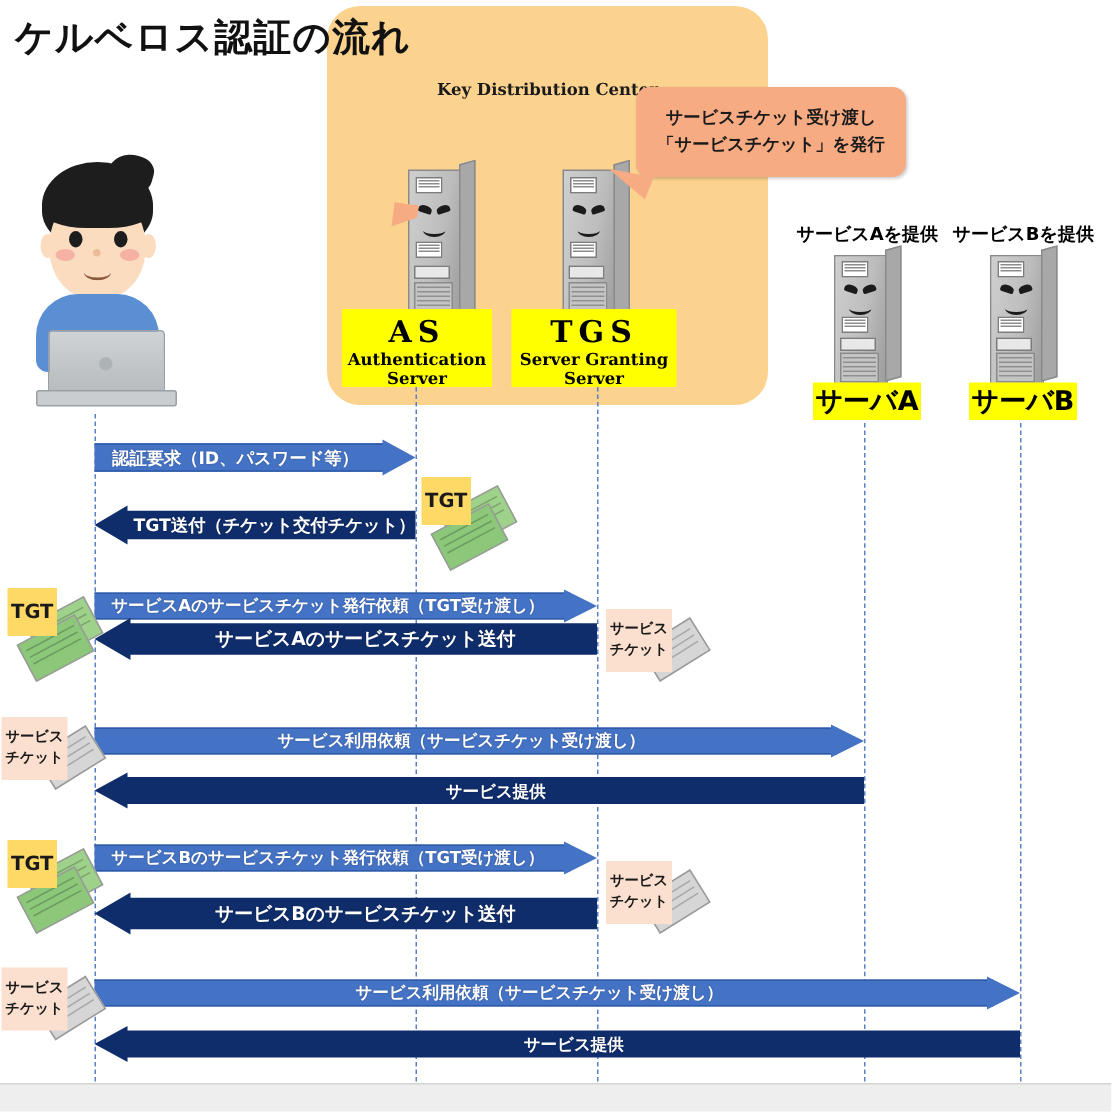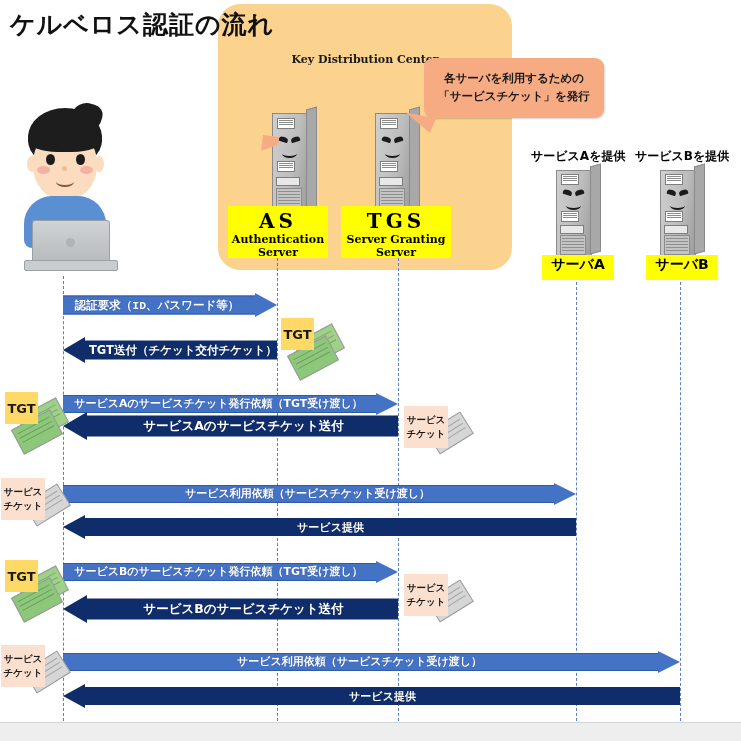--- a/index.html
+++ b/index.html
@@ -40,21 +40,21 @@
   .eye.l{transform:rotate(18deg);} .eye.r{transform:rotate(-18deg);}
   .mouth{position:absolute;width:15px;height:7px;border-bottom:2px solid #1b1b1b;
          border-radius:0 0 50% 50%;}
 
   
   .plate{position:absolute;background:#ffff00;text-align:center;}
   .plate .big{font-family:"DejaVu Serif","Liberation Serif",serif;
               font-weight:bold;font-size:20px;letter-spacing:4px;color:#000;line-height:1.15;}
   .plate .small{font-family:"DejaVu Serif","Liberation Serif",serif;
                 font-weight:bold;font-size:11px;color:#000;line-height:1.2;}
-  .plate .jp{font-weight:bold;font-size:14px;color:#000;line-height:1.4;}
+  .plate .jp{font-weight:bold;font-size:18px;color:#000;line-height:1.4;}
 
   
   .callout{position:absolute;background:#f7ab83;border-radius:9px;
            color:#1a1a1a;font-weight:bold;font-size:11.5px;line-height:1.55;
            text-align:center;display:flex;align-items:center;justify-content:center;
            box-shadow:1px 1px 2px rgba(0,0,0,.18);}
   .ctail{position:absolute;width:0;height:0;}
 
   
   .srvcap{position:absolute;font-weight:bold;font-size:12px;color:#000;white-space:nowrap;}
@@ -266,41 +266,41 @@
 
   <div class="srvcap" style="left:531px;top:148px;">サービスAを提供</div>
   <div class="srvcap" style="left:635px;top:148px;">サービスBを提供</div>
 
   <div class="ctail" style="left:262px;top:136px;border-top:8px solid #f7ab83;
               border-bottom:8px solid transparent;border-left:16px solid #f7ab83;
               transform:rotate(8deg);"></div>
 
   <div class="callout" style="left:424px;top:58px;width:180px;height:60px;">
     <div>
-      <div>各サーバを利用するための</div>
+      <div>サービスチケット受け渡し</div>
       <div>「サービスチケット」を発行</div>
     </div>
   </div>
   <div class="ctail" style="left:404px;top:112px;border-top:6px solid transparent;
               border-bottom:10px solid transparent;border-right:30px solid #f7ab83;
               transform:rotate(22deg);"></div>
 
   <div class="lane" style="left:63px;top:276px;height:445px;"></div>
   <div class="lane" style="left:277px;top:258px;height:463px;"></div>
   <div class="lane" style="left:398px;top:258px;height:463px;"></div>
   <div class="lane" style="left:576px;top:282px;height:439px;"></div>
   <div class="lane" style="left:680px;top:282px;height:439px;"></div>
 
   <div class="arrow lt" style="left:63px;top:293px;width:214px;height:24px;">
     <div class="shaft" style="left:0;width:196px;height:17px;background:var(--c);
          border-top:1px solid #2e5aa8;border-bottom:1px solid #2e5aa8;"></div>
     <div class="head" style="left:192px;transform:translateY(-50%);
          border-top:12px solid transparent;border-bottom:12px solid transparent;
          border-left:22px solid var(--c);"></div>
-    <div class="lbl" style="padding-right:26px;font-family:Liberation Mono, monospace;">認証要求（ID、パスワード等）</div>
+    <div class="lbl" style="padding-right:26px;">認証要求（ID、パスワード等）</div>
   </div>
 
   <div class="arrow dk" style="left:63px;top:337px;width:214px;height:26px;">
     <div class="shaft" style="left:18px;right:0;height:19px;background:var(--c);"></div>
     <div class="head" style="left:0;transform:translateY(-50%);
          border-top:13px solid transparent;border-bottom:13px solid transparent;
          border-right:22px solid var(--c);"></div>
     <div class="lbl" style="padding-left:26px;">TGT送付（チケット交付チケット）</div>
   </div>
 

